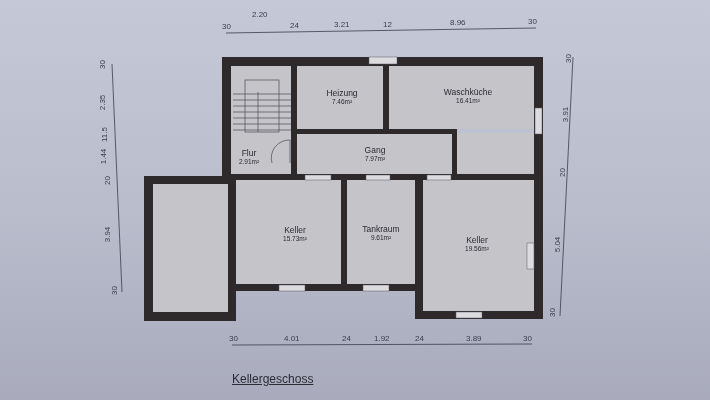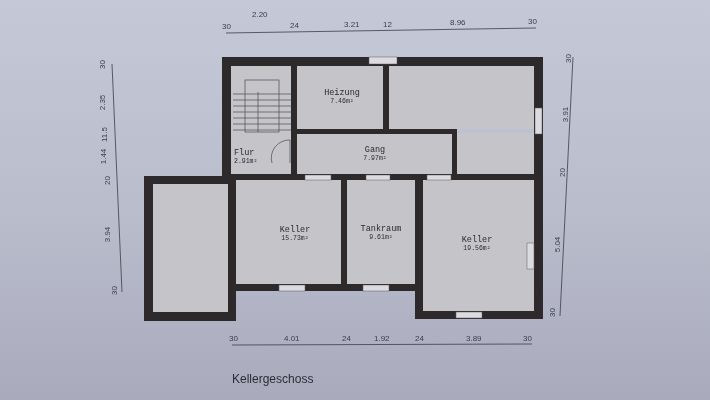--- a/index.html
+++ b/index.html
@@ -4,24 +4,24 @@
 <style>
   html, body { margin: 0; padding: 0; }
   body {
     width: 710px; height: 400px; overflow: hidden; position: relative;
     background: linear-gradient(180deg, #c5c8d6 0%, #b9bccb 55%, #a9abbd 100%);
     font-family: "Liberation Sans", sans-serif;
   }
   .sheet { position: absolute; left: 0; top: 0; width: 710px; height: 400px; }
   .dim { position: absolute; font-size: 8px; color: #3a3d4a; white-space: nowrap; }
   .dim.v { transform: rotate(-90deg); transform-origin: center; }
-  .room { position: absolute; text-align: center; color: #2a2b33; font-family: Liberation Mono, monospace; }
+  .room { position: absolute; text-align: center; color: #2a2b33; }
   .room .n { font-size: 8.5px; display: block; }
   .room .a { font-size: 6.5px; display: block; }
-  .caption { position: absolute; left: 232px; top: 372px; font-size: 12px; color: #2b2c36; }
+  .caption { position: absolute; left: 232px; top: 372px; font-size: 12px; color: #2b2c36; text-decoration: underline; }
 </style>
 </head>
 <body>
 
 <div class="sheet">
   <svg width="710" height="400" viewBox="0 0 710 400" style="position:absolute;left:0;top:0">
     <g stroke="#3a3d4a" stroke-width="0.8" fill="none">
       <line x1="226" y1="33" x2="536" y2="28"></line>
       <line x1="232" y1="345" x2="532" y2="344"></line>
       <line x1="112" y1="64" x2="122" y2="292"></line>
@@ -82,21 +82,21 @@
       <line x1="233" y1="124" x2="291" y2="124"></line>
       <line x1="233" y1="130" x2="291" y2="130"></line>
       <path d="M272 163 A18 18 0 0 1 290 140"></path>
       <line x1="290" y1="140" x2="290" y2="163"></line>
     </g>
   </svg>
 
   <span class="dim" style="left:222px;top:22px">30</span>
   <span class="dim" style="left:252px;top:10px">2.20</span>
   <span class="dim" style="left:290px;top:21px">24</span>
-  <span class="dim" style="left:344px;top:20px">3.21</span>
+  <span class="dim" style="left:334px;top:20px">3.21</span>
   <span class="dim" style="left:383px;top:20px">12</span>
   <span class="dim" style="left:450px;top:18px">8.96</span>
   <span class="dim" style="left:528px;top:17px">30</span>
 
   <span class="dim" style="left:229px;top:334px">30</span>
   <span class="dim" style="left:284px;top:334px">4.01</span>
   <span class="dim" style="left:342px;top:334px">24</span>
   <span class="dim" style="left:374px;top:334px">1.92</span>
   <span class="dim" style="left:415px;top:334px">24</span>
   <span class="dim" style="left:466px;top:334px">3.89</span>
@@ -113,21 +113,25 @@
   <span class="dim v" style="left:564px;top:54px">30</span>
   <span class="dim v" style="left:558px;top:110px">3.91</span>
   <span class="dim v" style="left:558px;top:168px">20</span>
   <span class="dim v" style="left:550px;top:240px">5.04</span>
   <span class="dim v" style="left:548px;top:308px">30</span>
 
   <div class="room" style="left:312px;top:88px;width:60px">
     <span class="n">Heizung</span>
     <span class="a">7.46m²</span>
   </div>
-  <div class="room" style="left:234px;top:148px;width:30px;text-align:left">
+  <div class="room" style="left:428px;top:87px;width:80px">
+    <span class="n">Waschküche</span>
+    <span class="a">16.41m²</span>
+  </div>
+  <div class="room" style="left:234px;top:148px;width:30px;text-align:center">
     <span class="n">Flur</span>
     <span class="a">2.91m²</span>
   </div>
   <div class="room" style="left:350px;top:145px;width:50px">
     <span class="n">Gang</span>
     <span class="a">7.97m²</span>
   </div>
   <div class="room" style="left:270px;top:225px;width:50px">
     <span class="n">Keller</span>
     <span class="a">15.73m²</span>

